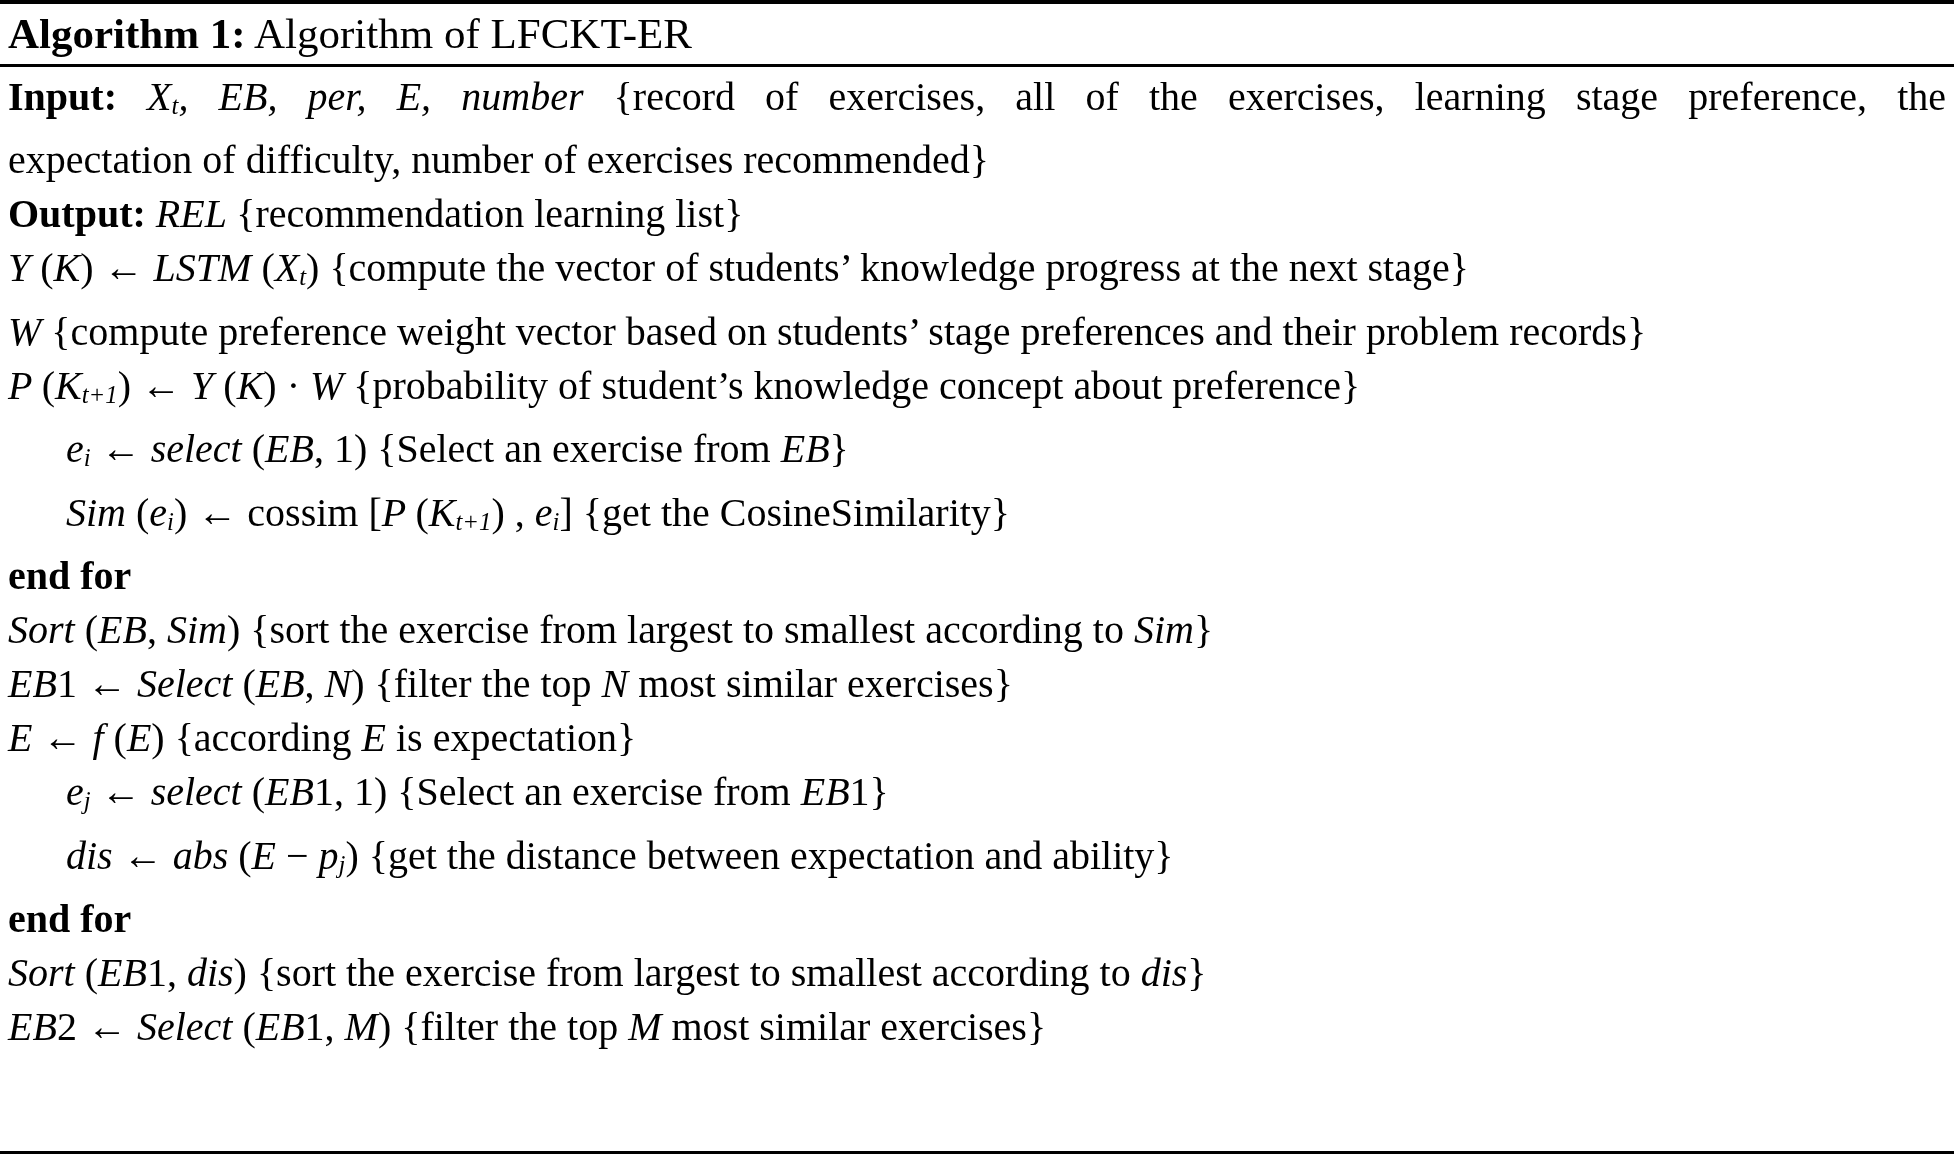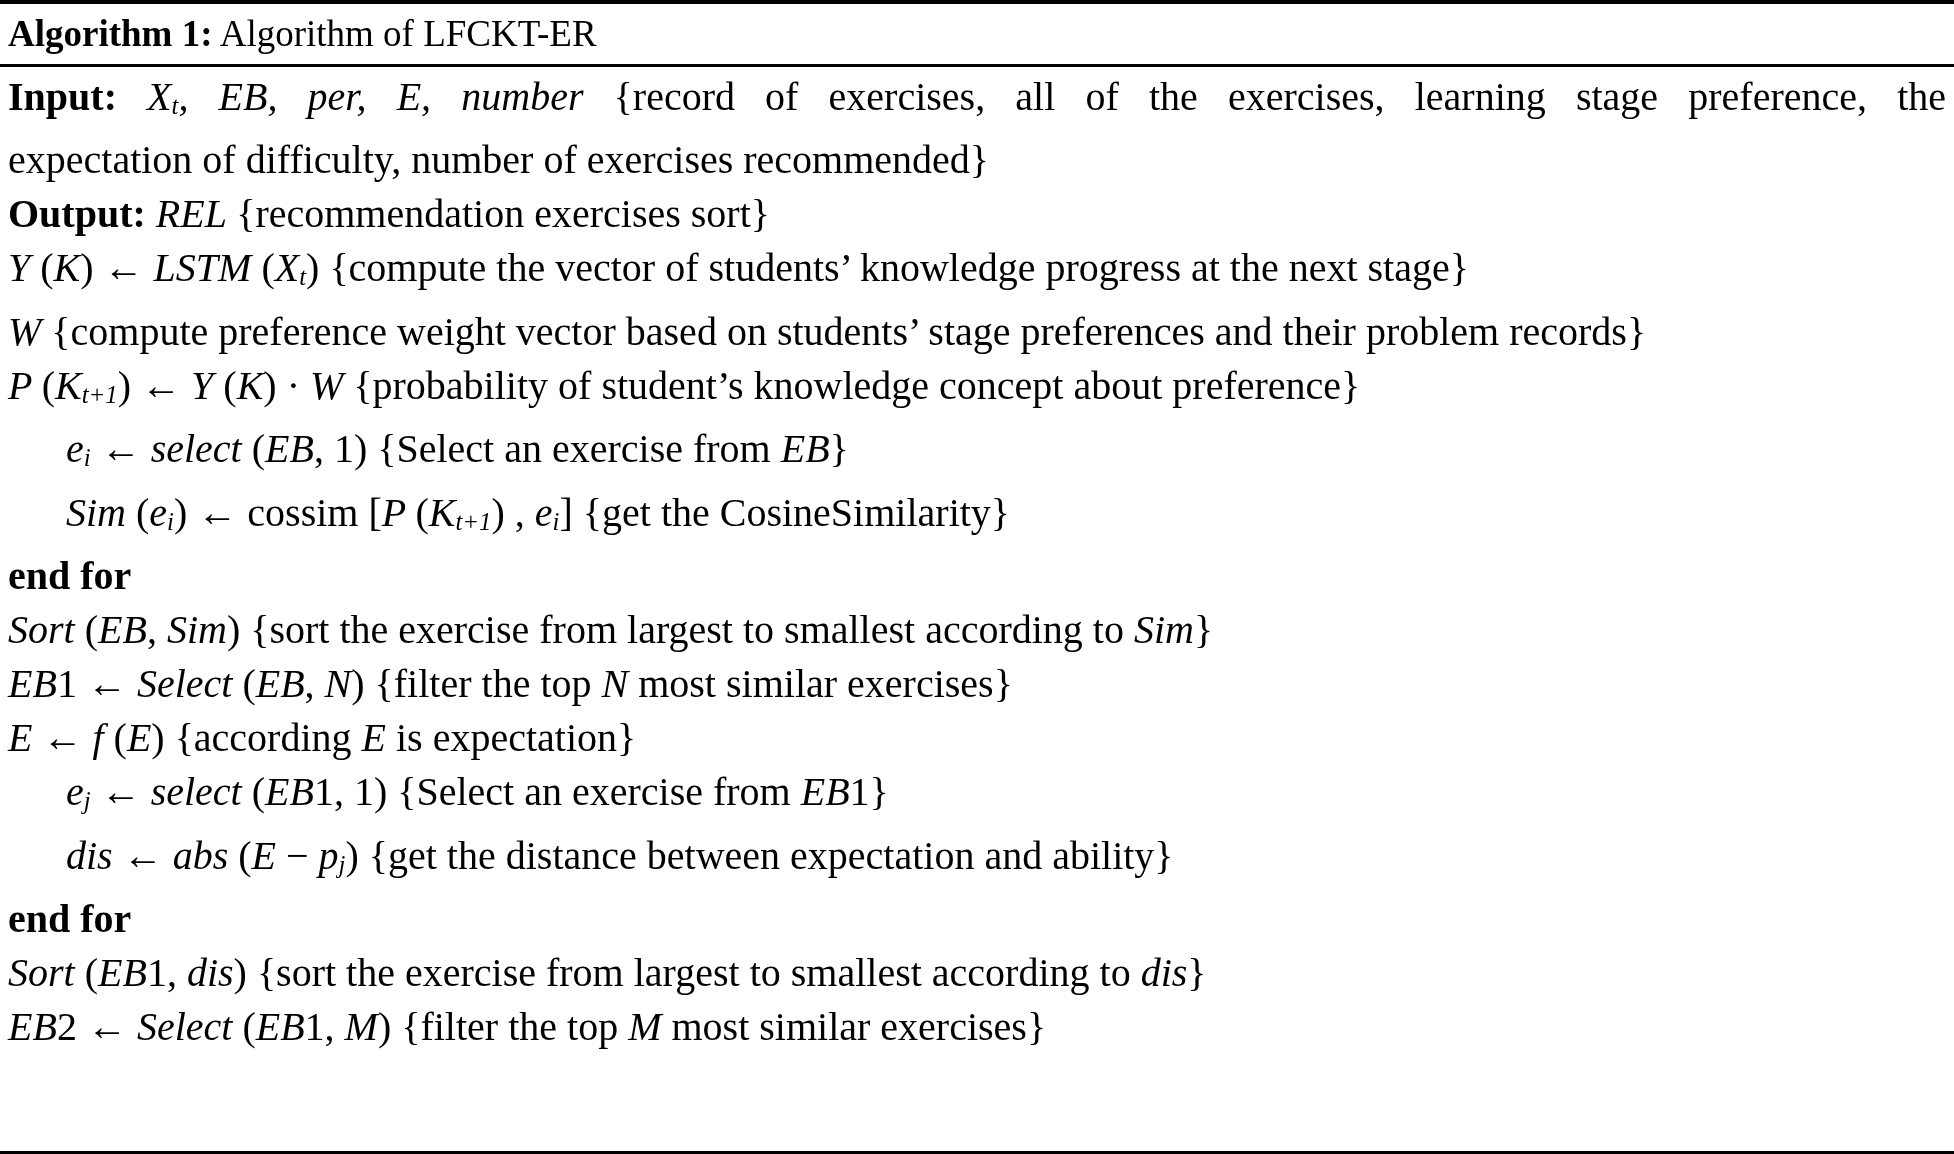--- a/index.html
+++ b/index.html
@@ -14,21 +14,21 @@
     overflow: hidden;
     box-sizing: border-box;
   }
   .rule-top { height: 4px; background: #000; flex: 0 0 auto; }
   .rule-mid { height: 3px; background: #000; flex: 0 0 auto; }
   .rule-bottom { height: 3px; background: #000; flex: 0 0 auto; }
   .title {
     height: 60px;
     line-height: 60px;
     padding: 0 8px;
-    font-size: 37px;
+    font-size: 43px;
     white-space: nowrap;
     flex: 0 0 auto;
   }
   .title .seg-b { font-weight: bold; }
   .algo-body {
     flex: 1 1 auto;
     padding: 3px 8px 16px 8px;
     overflow: hidden;
   }
   .line {
@@ -53,21 +53,21 @@
 
 <div class="page">
   <div class="rule-top"></div>
   <div class="title">
     <span class="seg-b">Algorithm 1:</span><span class="seg-r"> Algorithm of LFCKT-ER</span>
   </div>
   <div class="rule-mid"></div>
   <div class="algo-body">
       <div class="line justify"><span class="seg-b">Input: </span><span class="seg-i">X</span><span class="seg-s">t</span><span class="seg-i">, EB, per, E, number </span><span class="seg-r">{record of exercises, all of the exercises, learning stage preference, the</span></div>
       <div class="line"><span class="seg-r">expectation of difficulty, number of exercises recommended}</span></div>
-      <div class="line"><span class="seg-b">Output: </span><span class="seg-i">REL </span><span class="seg-r">{recommendation exercises sort}</span></div>
+      <div class="line"><span class="seg-b">Output: </span><span class="seg-i">REL </span><span class="seg-r">{recommendation learning list}</span></div>
       <div class="line"><span class="seg-i">Y </span><span class="seg-r">(</span><span class="seg-i">K</span><span class="seg-r">) ← </span><span class="seg-i">LSTM </span><span class="seg-r">(</span><span class="seg-i">X</span><span class="seg-s">t</span><span class="seg-r">) {compute the vector of students’ knowledge progress at the next stage}</span></div>
       <div class="line"><span class="seg-i">W </span><span class="seg-r">{compute preference weight vector based on students’ stage preferences and their problem records}</span></div>
       <div class="line"><span class="seg-i">P </span><span class="seg-r">(</span><span class="seg-i">K</span><span class="seg-s">t+1</span><span class="seg-r">) ← </span><span class="seg-i">Y </span><span class="seg-r">(</span><span class="seg-i">K</span><span class="seg-r">) · </span><span class="seg-i">W </span><span class="seg-r">{probability of student’s knowledge concept about preference}</span></div>
       <div class="line indent"><span class="seg-i">e</span><span class="seg-s">i</span><span class="seg-r"> ← </span><span class="seg-i">select </span><span class="seg-r">(</span><span class="seg-i">EB</span><span class="seg-r">, 1) {Select an exercise from </span><span class="seg-i">EB</span><span class="seg-r">}</span></div>
       <div class="line indent"><span class="seg-i">Sim </span><span class="seg-r">(</span><span class="seg-i">e</span><span class="seg-s">i</span><span class="seg-r">) ← cossim [</span><span class="seg-i">P </span><span class="seg-r">(</span><span class="seg-i">K</span><span class="seg-s">t+1</span><span class="seg-r">) , </span><span class="seg-i">e</span><span class="seg-s">i</span><span class="seg-r">] {get the CosineSimilarity}</span></div>
       <div class="line"><span class="seg-b">end for</span></div>
       <div class="line"><span class="seg-i">Sort </span><span class="seg-r">(</span><span class="seg-i">EB</span><span class="seg-r">, </span><span class="seg-i">Sim</span><span class="seg-r">) {sort the exercise from largest to smallest according to </span><span class="seg-i">Sim</span><span class="seg-r">}</span></div>
       <div class="line"><span class="seg-i">EB</span><span class="seg-r">1 ← </span><span class="seg-i">Select </span><span class="seg-r">(</span><span class="seg-i">EB</span><span class="seg-r">, </span><span class="seg-i">N</span><span class="seg-r">) {filter the top </span><span class="seg-i">N</span><span class="seg-r"> most similar exercises}</span></div>
       <div class="line"><span class="seg-i">E </span><span class="seg-r">← </span><span class="seg-i">f </span><span class="seg-r">(</span><span class="seg-i">E</span><span class="seg-r">) {according </span><span class="seg-i">E</span><span class="seg-r"> is expectation}</span></div>
       <div class="line indent"><span class="seg-i">e</span><span class="seg-s">j</span><span class="seg-r"> ← </span><span class="seg-i">select </span><span class="seg-r">(</span><span class="seg-i">EB</span><span class="seg-r">1, 1) {Select an exercise from </span><span class="seg-i">EB</span><span class="seg-r">1}</span></div>

